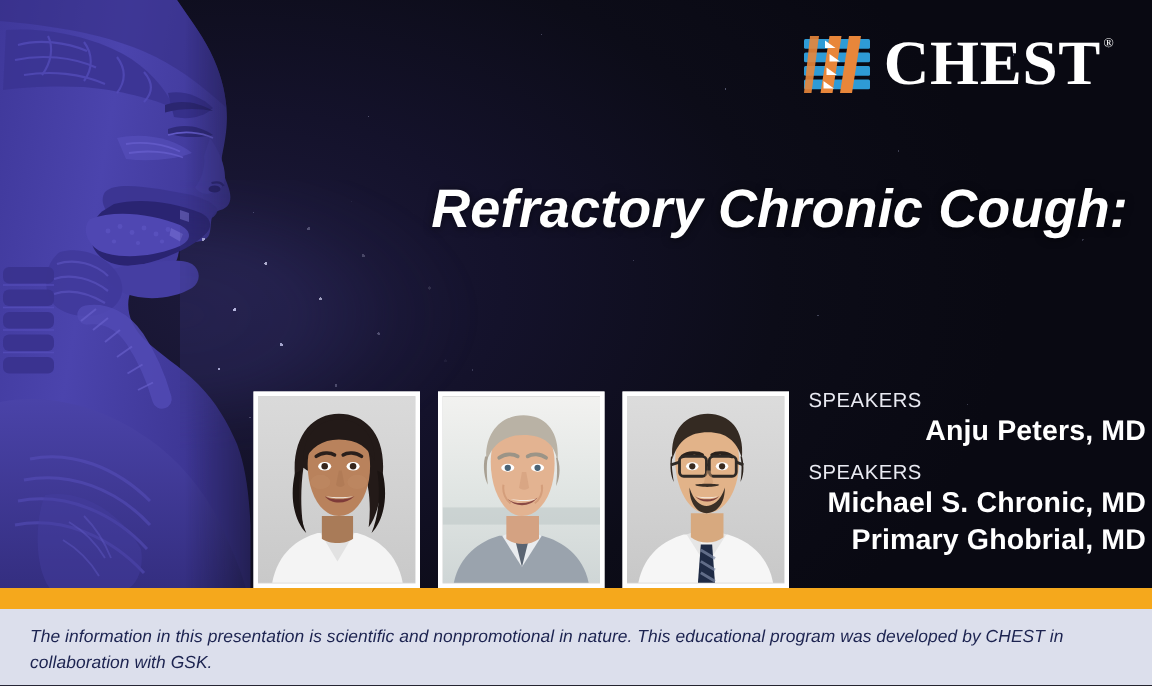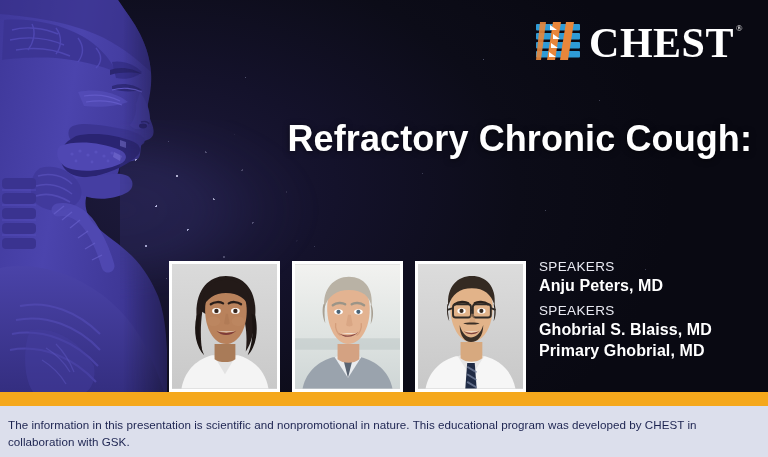--- a/index.html
+++ b/index.html
@@ -76,21 +76,21 @@
   .anatomy{
     position:absolute; left:0; top:0;
     width:205px; height:393px;
     overflow:hidden;
   }
   .anatomy svg{ display:block; }
 
   
   .logo{
     position:absolute; right:34px; top:22px;
-    display:flex; align-items:flex-start; gap:9px;
+    display:flex; align-items:center; gap:9px;
   }
   .logo-mark{ width:44px; height:38px; display:block; }
   .logo-word{
     position:relative;
     font-family:"Liberation Serif", serif;
     font-size:42px; font-weight:700; letter-spacing:.5px;
     color:#ffffff; line-height:1;
   }
   .logo-reg{
     position:absolute; top:2px; right:-9px;
@@ -101,20 +101,21 @@
   .title{
     position:absolute;
     left:200px; top:118px; width:552px;
     text-align:right;
     color:#ffffff;
     font-weight:700;
     font-size:36px;
     line-height:1.16;
     letter-spacing:.1px;
     text-shadow:0 1px 6px rgba(0,0,0,.55);
+    font-style:italic;
   }
   .title .ln{ display:block; }
 
   
   .headshots{ position:absolute; left:169px; top:261px; display:flex; gap:12px; }
   .shot{
     width:111px; height:131px;
     border:3px solid #ffffff;
     background:#d8d8d8;
     overflow:hidden;
@@ -125,42 +126,43 @@
   
   .credits{
     position:absolute; left:539px; top:259px; width:225px;
     color:#ffffff;
   }
   .credits .role{
     font-size:13.5px; font-weight:400; letter-spacing:.35px;
     color:#e9eaf2; margin-bottom:1px;
   }
   .credits .person{
-    font-size:16px; font-weight:700; letter-spacing:.1px;
-    color:#ffffff; line-height:1.32;
+    font-size:19px; font-weight:700; letter-spacing:.1px;
+    color:#ffffff; line-height:1.32;text-align:right;
   }
   .credits .gap{ height:7px; }
 
   
   .orange-bar{
     position:absolute; left:0; top:392px;
     width:768px; height:14px;
     background:#F5A81C;
   }
 
   
   .footer{
     position:absolute; left:0; top:406px;
     width:768px; height:51px;
     background:#DCDFEC;
     display:flex; align-items:flex-start;
   }
   .footer-text{
-    margin:10px 24px 0 8px;
+    margin:10px 24px 0 20px;
     font-size:11.6px;
+    font-style:italic;
     line-height:1.5;
     color:#1c2350;
     letter-spacing:.05px;
   }
 </style>
 </head>
 <body>
 
 <div id="slide">
 
@@ -489,21 +491,21 @@
       </svg>
     </div>
 
   </div>
 
   <div class="credits">
     <div class="role">SPEAKERS</div>
     <div class="person">Anju Peters, MD</div>
     <div class="gap"></div>
     <div class="role">SPEAKERS</div>
-    <div class="person">Ghobrial S. Blaiss, MD</div>
+    <div class="person">Michael S. Chronic, MD</div>
     <div class="person">Primary Ghobrial, MD</div>
   </div>
 
   <div class="orange-bar"></div>
 
   <div class="footer">
     <div class="footer-text">The information in this presentation is scientific and nonpromotional in nature. This educational program was developed by CHEST in collaboration with GSK.</div>
   </div>
 
 </div>

